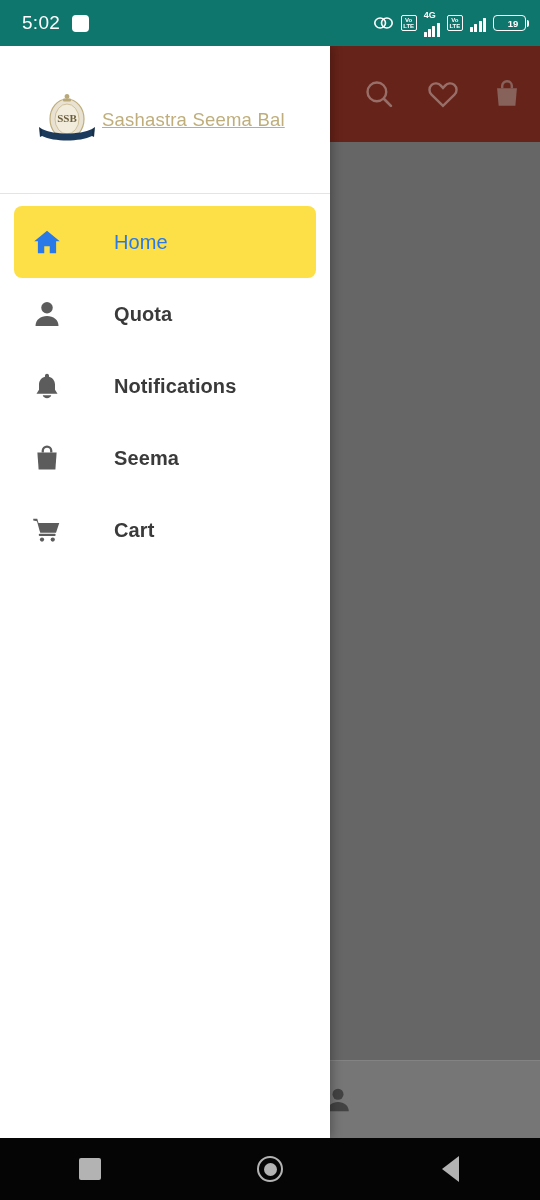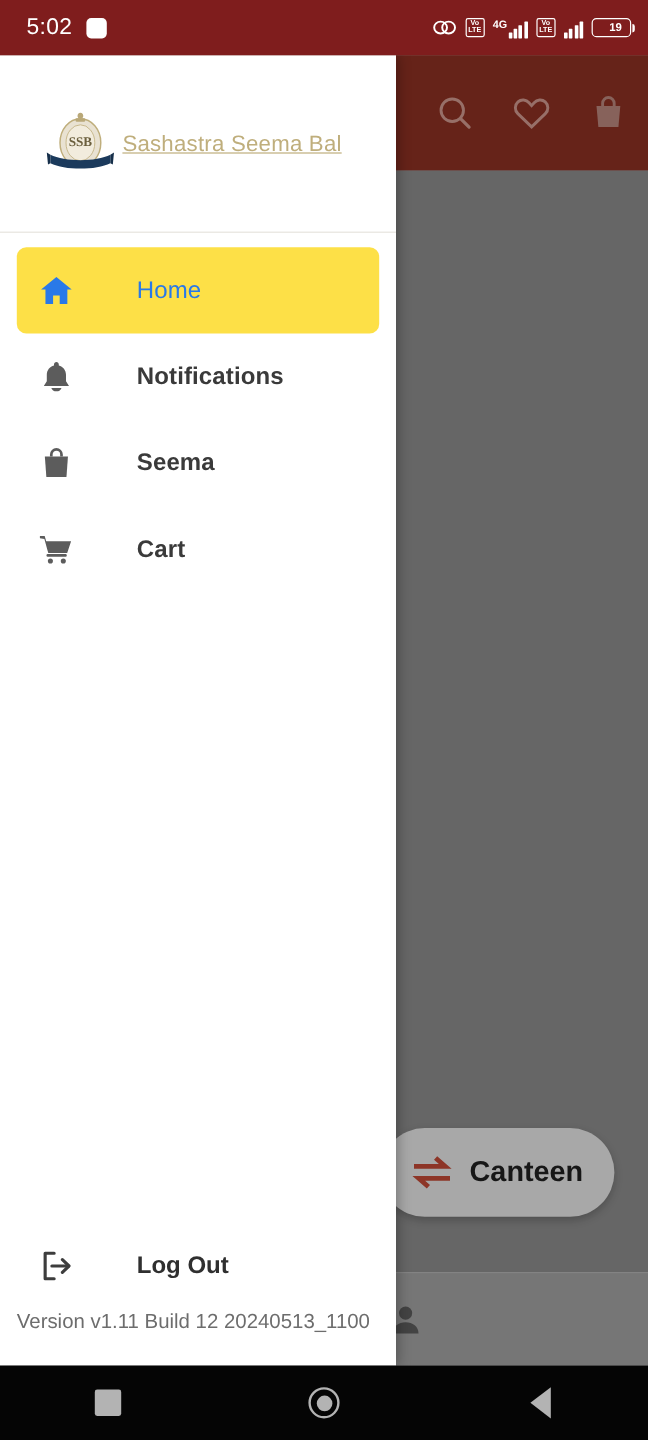--- a/index.html
+++ b/index.html
@@ -13,36 +13,36 @@
     position:relative;
     width:540px; height:1200px;
     background:#9a9a9a;
     overflow:hidden;
   }
 
   
   #status-bar {
     position:absolute; left:0; top:0;
     width:540px; height:46px;
-    background:#7f1d1d;
+    background:#0f766e;
     display:flex; align-items:center;
     padding:0 14px 0 22px;
     z-index:60;
   }
   #status-clock {
     color:#ffffff; font-size:19px; letter-spacing:.3px;
   }
   .status-sq {
     width:17px; height:17px; border-radius:4px;
     background:#ffffff; margin-left:12px;
   }
   #status-right {
     margin-left:auto; display:flex; align-items:center; gap:7px;
   }
-  .sicon { display:flex; align-items:flex-end; }
+  .sicon { display:flex; align-items:flex-end;flex-direction:column; }
   .volte-box {
     width:16px; height:16px; border:1.6px solid #fff; border-radius:2px;
     color:#fff; font-size:6px; line-height:6.5px; font-weight:bold;
     display:flex; flex-direction:column; align-items:center; justify-content:center;
   }
   .bars { display:flex; align-items:flex-end; gap:1.4px; height:17px; }
   .bars i { width:3px; background:#fff; display:block; border-radius:.5px; }
   .g4 { color:#fff; font-size:9px; font-weight:bold; margin-right:1px; align-self:flex-start;}
   .batt {
     position:relative; width:33px; height:16px;
@@ -200,27 +200,20 @@
       </svg>
       <svg class="appbar-ico" viewBox="0 0 24 24">
         <path d="M5 8h14l-1.1 12.3H6.1z" fill="#b9a39e"></path>
         <path d="M8.6 8V6.4a3.4 3.4 0 0 1 6.8 0V8" fill="none" stroke="#b9a39e" stroke-width="1.7"></path>
       </svg>
     </div>
   </div>
 
   <div id="app-body"></div>
 
-  <div id="canteen-fab">
-    <svg width="34" height="30" viewBox="0 0 34 30">
-      <path d="M2 10h26l-8-7" fill="none" stroke="#a8402f" stroke-width="4" stroke-linecap="butt" stroke-linejoin="miter"></path>
-      <path d="M32 20H6l8 7" fill="none" stroke="#a8402f" stroke-width="4" stroke-linecap="butt" stroke-linejoin="miter"></path>
-    </svg>
-    <span id="canteen-label">Canteen</span>
-  </div>
 
   <div id="bottom-nav">
     <div class="bn-item">
       <svg class="bn-ico" viewBox="0 0 24 24">
         <path d="M5 8h14l-1.1 12.3H6.1z" fill="#3f3f3f"></path>
         <path d="M8.6 8V6.4a3.4 3.4 0 0 1 6.8 0V8" fill="none" stroke="#3f3f3f" stroke-width="1.7"></path>
       </svg>
     </div>
     <div class="bn-item"></div>
     <div class="bn-item">
@@ -256,20 +249,29 @@
 
       <div class="nav-item active">
         <span class="nav-ico">
           <svg viewBox="0 0 24 24">
               <path d="M12 3 1.8 11.4h2.9V21h5.1v-5.6h4.4V21h5.1v-9.6h2.9z"></path>
             </svg>
         </span>
         <span class="nav-label">Home</span>
       </div>
 
+      <div class="nav-item">
+        <span class="nav-ico">
+          <svg viewBox="0 0 24 24">
+            <circle cx="12" cy="7" r="4.6"></circle>
+            <path d="M2.8 21.5c0-5 4.1-8 9.2-8s9.2 3 9.2 8z"></path>
+          </svg>
+        </span>
+        <span class="nav-label">Quota</span>
+      </div>
 
       <div class="nav-item">
         <span class="nav-ico">
           <svg viewBox="0 0 24 24">
             <path d="M12 2.2c-.9 0-1.6.7-1.6 1.6v.7C7.6 5.2 5.6 7.7 5.6 10.7v4.2L3.6 18.2h16.8l-2-3.3v-4.2c0-3-2-5.5-4.8-6.2v-.7c0-.9-.7-1.6-1.6-1.6z"></path>
             <path d="M8.6 19.4h6.8c-.3 1.3-1.7 2.3-3.4 2.3s-3.1-1-3.4-2.3z"></path>
           </svg>
         </span>
         <span class="nav-label">Notifications</span>
       </div>
@@ -292,33 +294,20 @@
             <circle cx="8" cy="19.6" r="1.7"></circle>
             <circle cx="16.6" cy="19.6" r="1.7"></circle>
           </svg>
         </span>
         <span class="nav-label">Cart</span>
       </div>
 
 
     </div>
 
-    <div id="drawer-footer">
-      <div id="logout-item">
-        <span class="nav-ico">
-          <svg viewBox="0 0 24 24">
-            <path d="M10.5 3.5H4.5v17h6" stroke-linecap="round" stroke-linejoin="round"></path>
-            <line x1="9" y1="12" x2="20" y2="12" stroke-linecap="round"></line>
-            <path d="M16 7.8 20.4 12 16 16.2" stroke-linecap="round" stroke-linejoin="round"></path>
-          </svg>
-        </span>
-        <span id="logout-label">Log Out</span>
-      </div>
-      <div id="version-text">Version v1.11 Build 12 20240513_1100</div>
-    </div>
 
   </div>
 
   <div id="status-bar">
     <span id="status-clock">5:02</span>
     <span class="status-sq"></span>
 
     <div id="status-right">
       <svg width="21" height="16" viewBox="0 0 22 16">
         <ellipse cx="7.5" cy="8" rx="5.6" ry="5.2" fill="none" stroke="#fff" stroke-width="1.7"></ellipse>

